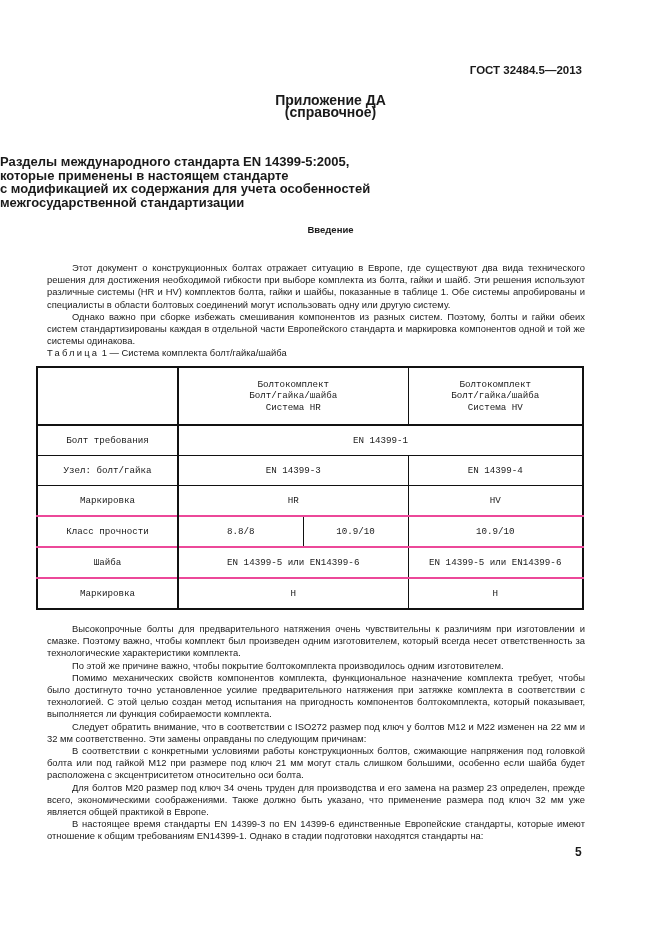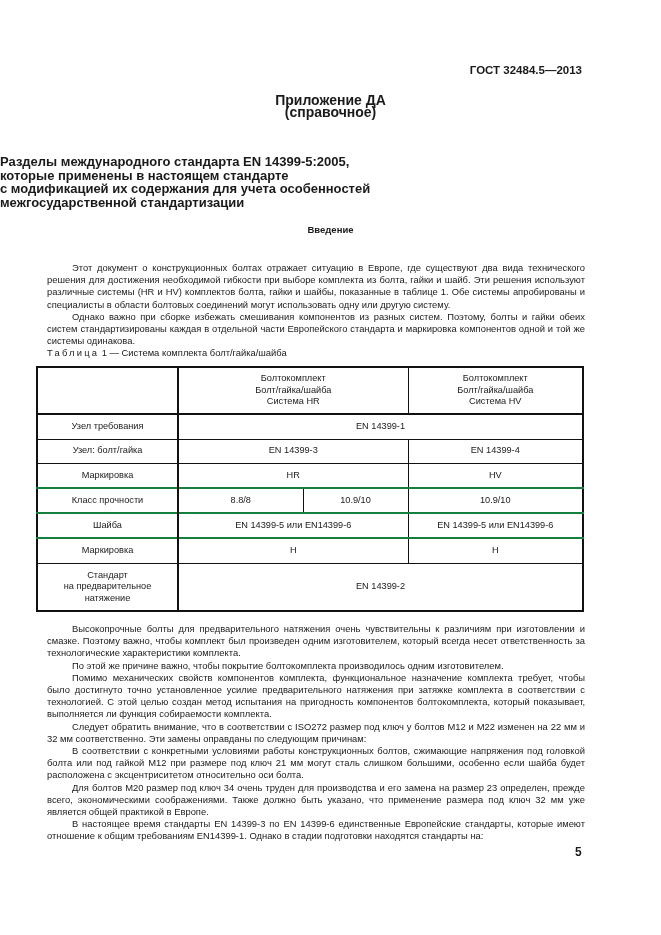--- a/index.html
+++ b/index.html
@@ -16,24 +16,24 @@
   .text-block { position: absolute; left: 47px; width: 538px; font-size: 9.4px;
                 line-height: 12.2px; text-align: justify; }
   .text-block p { margin: 0; text-indent: 25px; }
   .intro { top: 238px; margin-top: 24px; }
   .after-table { top: 623px; }
   .table-caption { position: absolute; left: 47px; top: 347px; font-size: 9.4px; }
   .table-caption .spaced { letter-spacing: 2.2px; }
   table.spec { position: absolute; left: 36px; top: 366px; width: 546px; height: 244px;
                border-collapse: collapse; font-size: 9.2px; table-layout: fixed; }
   table.spec td { border: 1px solid #111; text-align: center; vertical-align: middle;
-                  padding: 4px 4px; line-height: 11.5px; }
+                  padding: 4px 4px; line-height: 11.5px; font-family: Liberation Mono, monospace; }
   table.spec { border: 2px solid #111; }
   table.spec td.lc { border-right: 2px solid #111; }
-  table.spec tr.thick-top td { border-top: 2px solid #15803d; }
+  table.spec tr.thick-top td { border-top: 2px solid #ec4899; }
   table.spec tr.hdr td { border-bottom: 2px solid #111; }
   .page-number { position: absolute; left: 575px; top: 845px; font-size: 12px; font-weight: bold; }
 </style>
 </head>
 <body>
 
 <div class="page">
 
   <div class="gost-header">ГОСТ 32484.5—2013</div>
 
@@ -76,21 +76,21 @@
         <div>Болт/гайка/шайба</div>
         <div>Система HR</div>
       </td>
       <td>
         <div>Болтокомплект</div>
         <div>Болт/гайка/шайба</div>
         <div>Система HV</div>
       </td>
     </tr>
     <tr style="height:25px">
-      <td class="lc">Узел требования</td>
+      <td class="lc">Болт требования</td>
       <td colspan="3">EN 14399-1</td>
     </tr>
     <tr style="height:24px">
       <td class="lc">Узел: болт/гайка</td>
       <td colspan="2">EN 14399-3</td>
       <td>EN 14399-4</td>
     </tr>
     <tr style="height:25px">
       <td class="lc">Маркировка</td>
       <td colspan="2">HR</td>
@@ -105,28 +105,20 @@
     <tr class="thick-top" style="height:25px">
       <td class="lc">Шайба</td>
       <td colspan="2">EN 14399-5 или EN14399-6</td>
       <td>EN 14399-5 или EN14399-6</td>
     </tr>
     <tr class="thick-top" style="height:25px">
       <td class="lc">Маркировка</td>
       <td colspan="2">H</td>
       <td>H</td>
     </tr>
-    <tr style="height:48px">
-      <td class="lc">
-        <div>Стандарт</div>
-        <div>на предварительное</div>
-        <div>натяжение</div>
-      </td>
-      <td colspan="3">EN 14399-2</td>
-    </tr>
   </tbody>
     </table>
 
   <div class="text-block after-table">
     <p>Высокопрочные болты для предварительного натяжения очень чувствительны к различиям при изготовлении и смазке. Поэтому важно, чтобы комплект был произведен одним изготовителем, который всегда несет ответственность за технологические характеристики комплекта.</p>
     <p>По этой же причине важно, чтобы покрытие болтокомплекта производилось одним изготовителем.</p>
     <p>Помимо механических свойств компонентов комплекта, функциональное назначение комплекта требует, чтобы было достигнуто точно установленное усилие предварительного натяжения при затяжке комплекта в соответствии с технологией. С этой целью создан метод испытания на пригодность компонентов болтокомплекта, который показывает, выполняется ли функция собираемости комплекта.</p>
     <p>Следует обратить внимание, что в соответствии с ISO272 размер под ключ у болтов M12 и M22 изменен на 22 мм и 32 мм соответственно. Эти замены оправданы по следующим причинам:</p>
     <p>В соответствии с конкретными условиями работы конструкционных болтов, сжимающие напряжения под головкой болта или под гайкой M12 при размере под ключ 21 мм могут сталь слишком большими, особенно если шайба будет расположена с эксцентриситетом относительно оси болта.</p>
     <p>Для болтов M20 размер под ключ 34 очень труден для производства и его замена на размер 23 определен, прежде всего, экономическими соображениями. Также должно быть указано, что применение размера под ключ 32 мм уже является общей практикой в Европе.</p>

